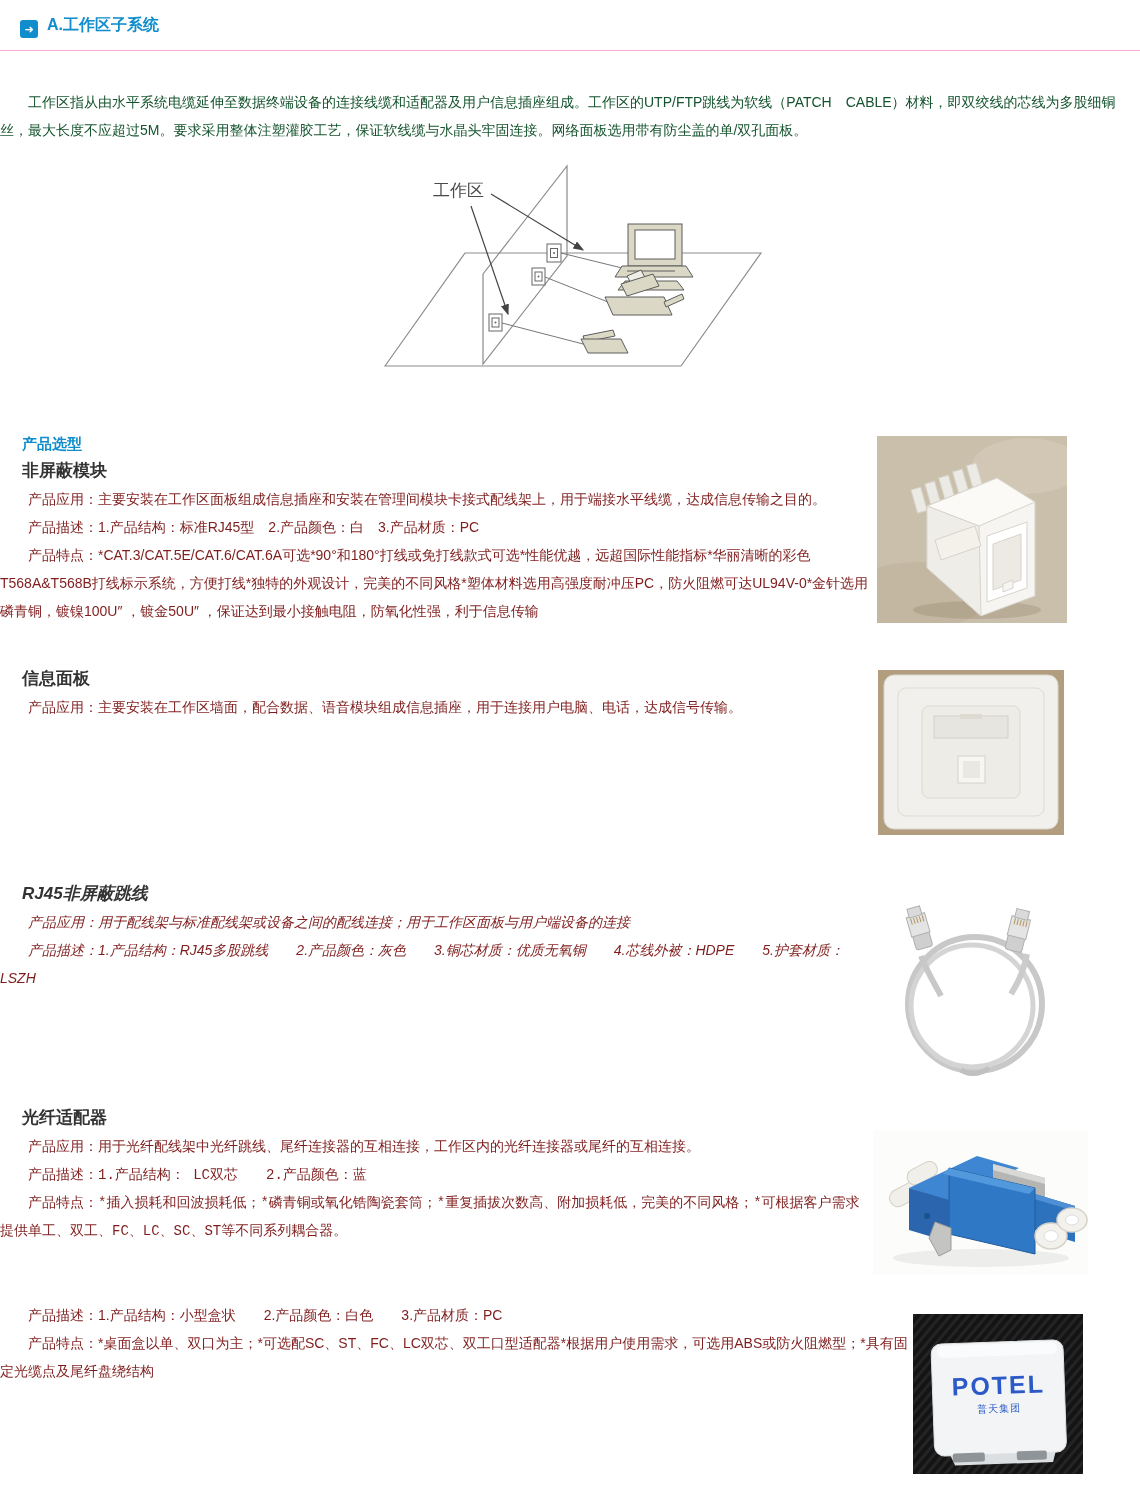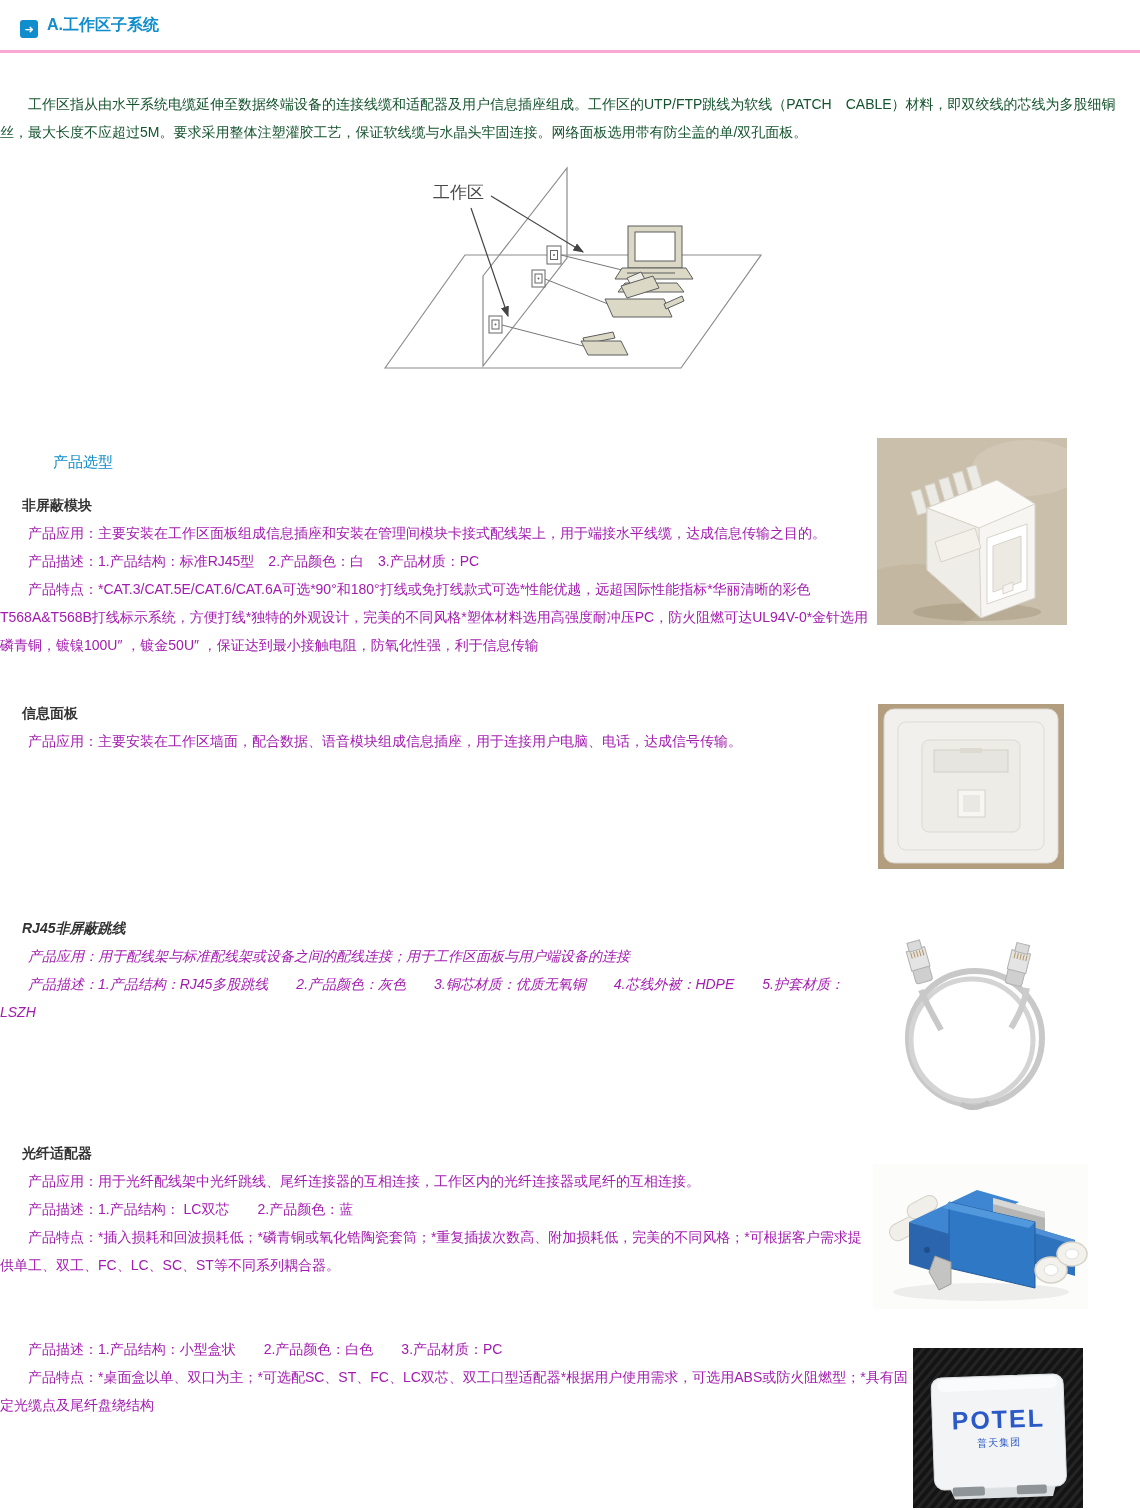--- a/index.html
+++ b/index.html
@@ -5,21 +5,21 @@
   html, body { margin: 0; padding: 0; }
   body {
     width: 1140px; height: 1510px; overflow: hidden;
     background: #ffffff;
     font-family: "Liberation Sans", "DejaVu Sans", sans-serif;
     font-size: 14px; color: #4d4d4d;
   }
   
   .page-header {
     padding: 15px 0 12px 20px;
-    border-bottom: 3px solid #f9a8d4;
+    border-bottom: 1px solid #f9a8d4;
   }
   .hdr-icon {
     display: inline-block; width: 18px; height: 18px;
     background: #0f8dcc; border-radius: 3px;
     color: #fff; font-size: 11px; line-height: 18px; text-align: center;
     vertical-align: -3px; margin-right: 9px;
   }
   .page-title {
     display: inline-block; margin: 0;
     font-size: 16px; font-weight: bold; color: #0f8dcc;
@@ -30,31 +30,31 @@
     line-height: 28px; text-indent: 2em; color: #14532d;
   }
   
   .diagram { width: 390px; margin: 12px auto 0; }
   .diagram svg { display: block; }
   
   .product { overflow: hidden; }
   #section-1 { margin-top: 55px; }
   #section-2 { margin-top: 40px; }
   #section-3 { margin-top: 45px; font-style: italic; }
-  #section-4 { margin-top: 23px; }
+  #section-4 { margin-top: 23px; font-family: Liberation Mono, monospace; }
   #section-5 { margin-top: 26px; }
   .catalog-title {
-    margin: 16px; padding-left: 37px;
-    font-size: 15px; line-height: 26px; font-weight: normal; color: #0f8dcc;
+    margin: 0; padding-left: 22px;
+    font-size: 15px; line-height: 26px; font-weight: bold; color: #0f8dcc;
   }
   .product-name {
     margin: 0; padding-left: 22px;
-    font-size: 14px; line-height: 28px; font-weight: bold; color: #333;
-  }
-  .product p { margin: 0; line-height: 28px; text-indent: 2em; color: #a21caf; }
+    font-size: 17px; line-height: 28px; font-weight: bold; color: #333;
+  }
+  .product p { margin: 0; line-height: 28px; text-indent: 2em; color: #7f1d1d; }
   figure.photo { float: right; padding: 0; }
   figure.photo svg { display: block; width: 100%; height: 100%; }
   .ph1 { width: 190px; height: 187px; margin: 5px 73px 0 0; }
   .ph2 { width: 186px; height: 165px; margin: 5px 76px 0 0; }
   .ph3 { width: 196px; height: 190px; margin: 12px 67px 0 0; }
   .ph4 { width: 215px; height: 145px; margin: 25px 52px 0 0; }
   .ph5 { width: 170px; height: 160px; margin: 13px 57px 0 0; }
 </style>
 </head>
 <body>

